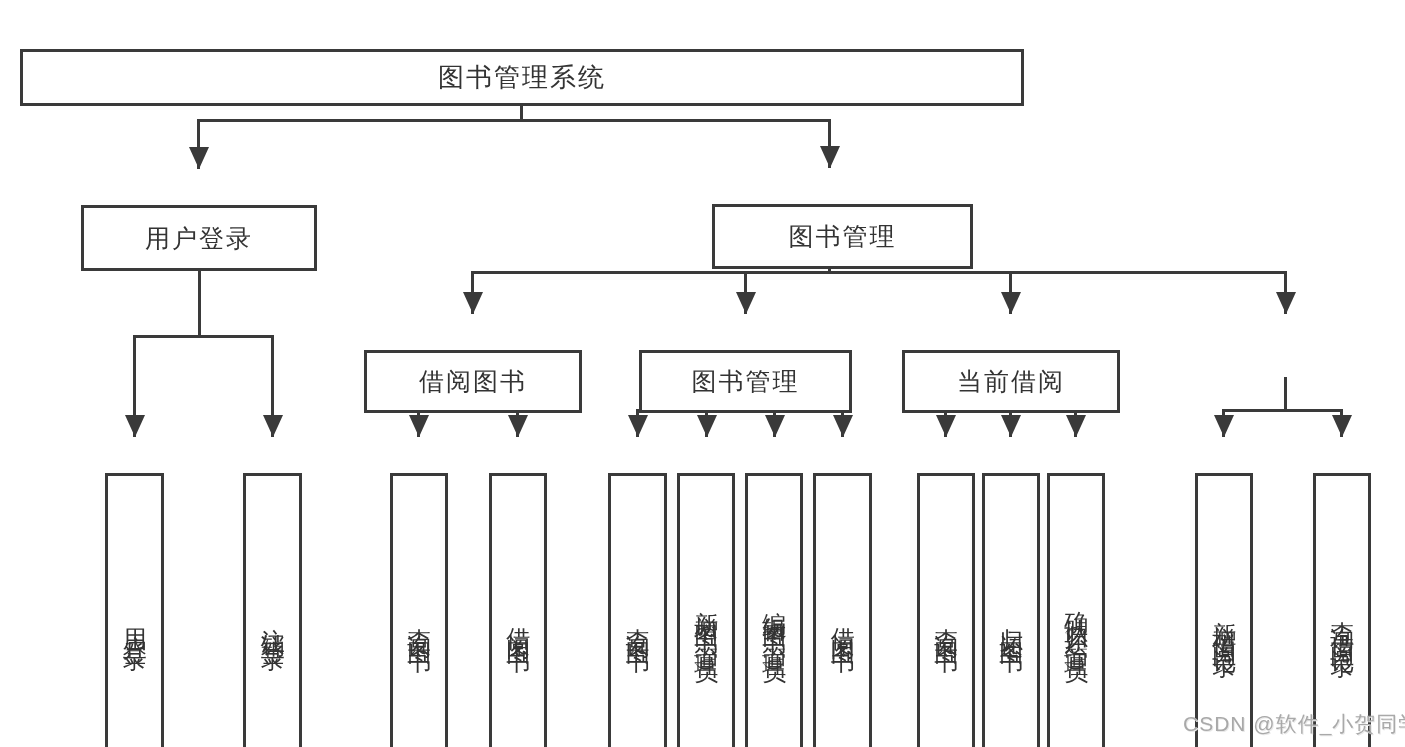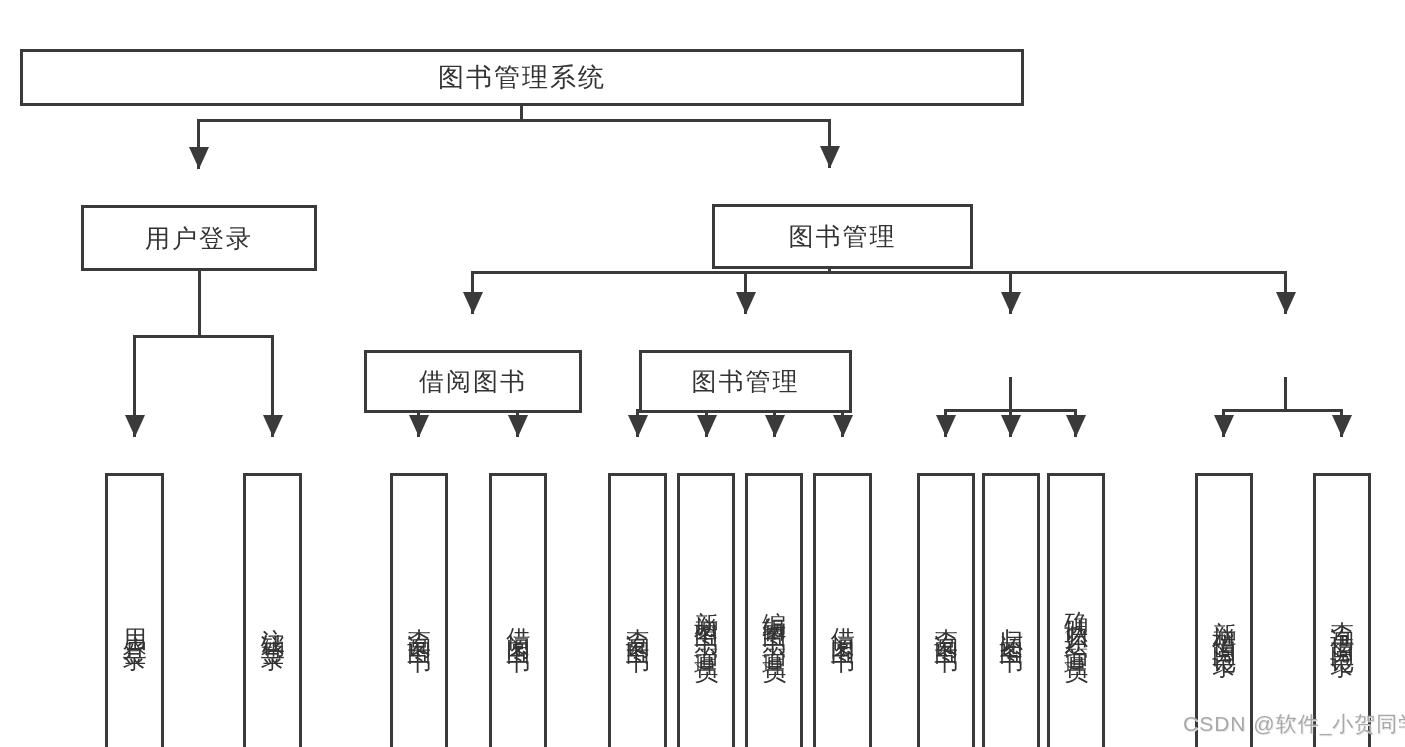--- a/index.html
+++ b/index.html
@@ -50,20 +50,23 @@
   </div>
 
   <div class="node" style="left:364px;top:314px;width:218px;height:63px">
     <span class="hlabel">借阅图书</span>
   </div>
 
   <div class="node" style="left:639px;top:314px;width:213px;height:63px">
     <span class="hlabel">图书管理</span>
   </div>
 
+  <div class="node" style="left:902px;top:314px;width:218px;height:63px">
+    <span class="hlabel">当前借阅</span>
+  </div>
 
 
   <div class="node" style="left:105px;top:437px;width:59px;height:300px">
     <span class="vtext">用户登录</span>
   </div>
   <div class="node" style="left:243px;top:437px;width:59px;height:300px">
     <span class="vtext">注销登录</span>
   </div>
 
   <div class="node" style="left:390px;top:437px;width:58px;height:300px">

